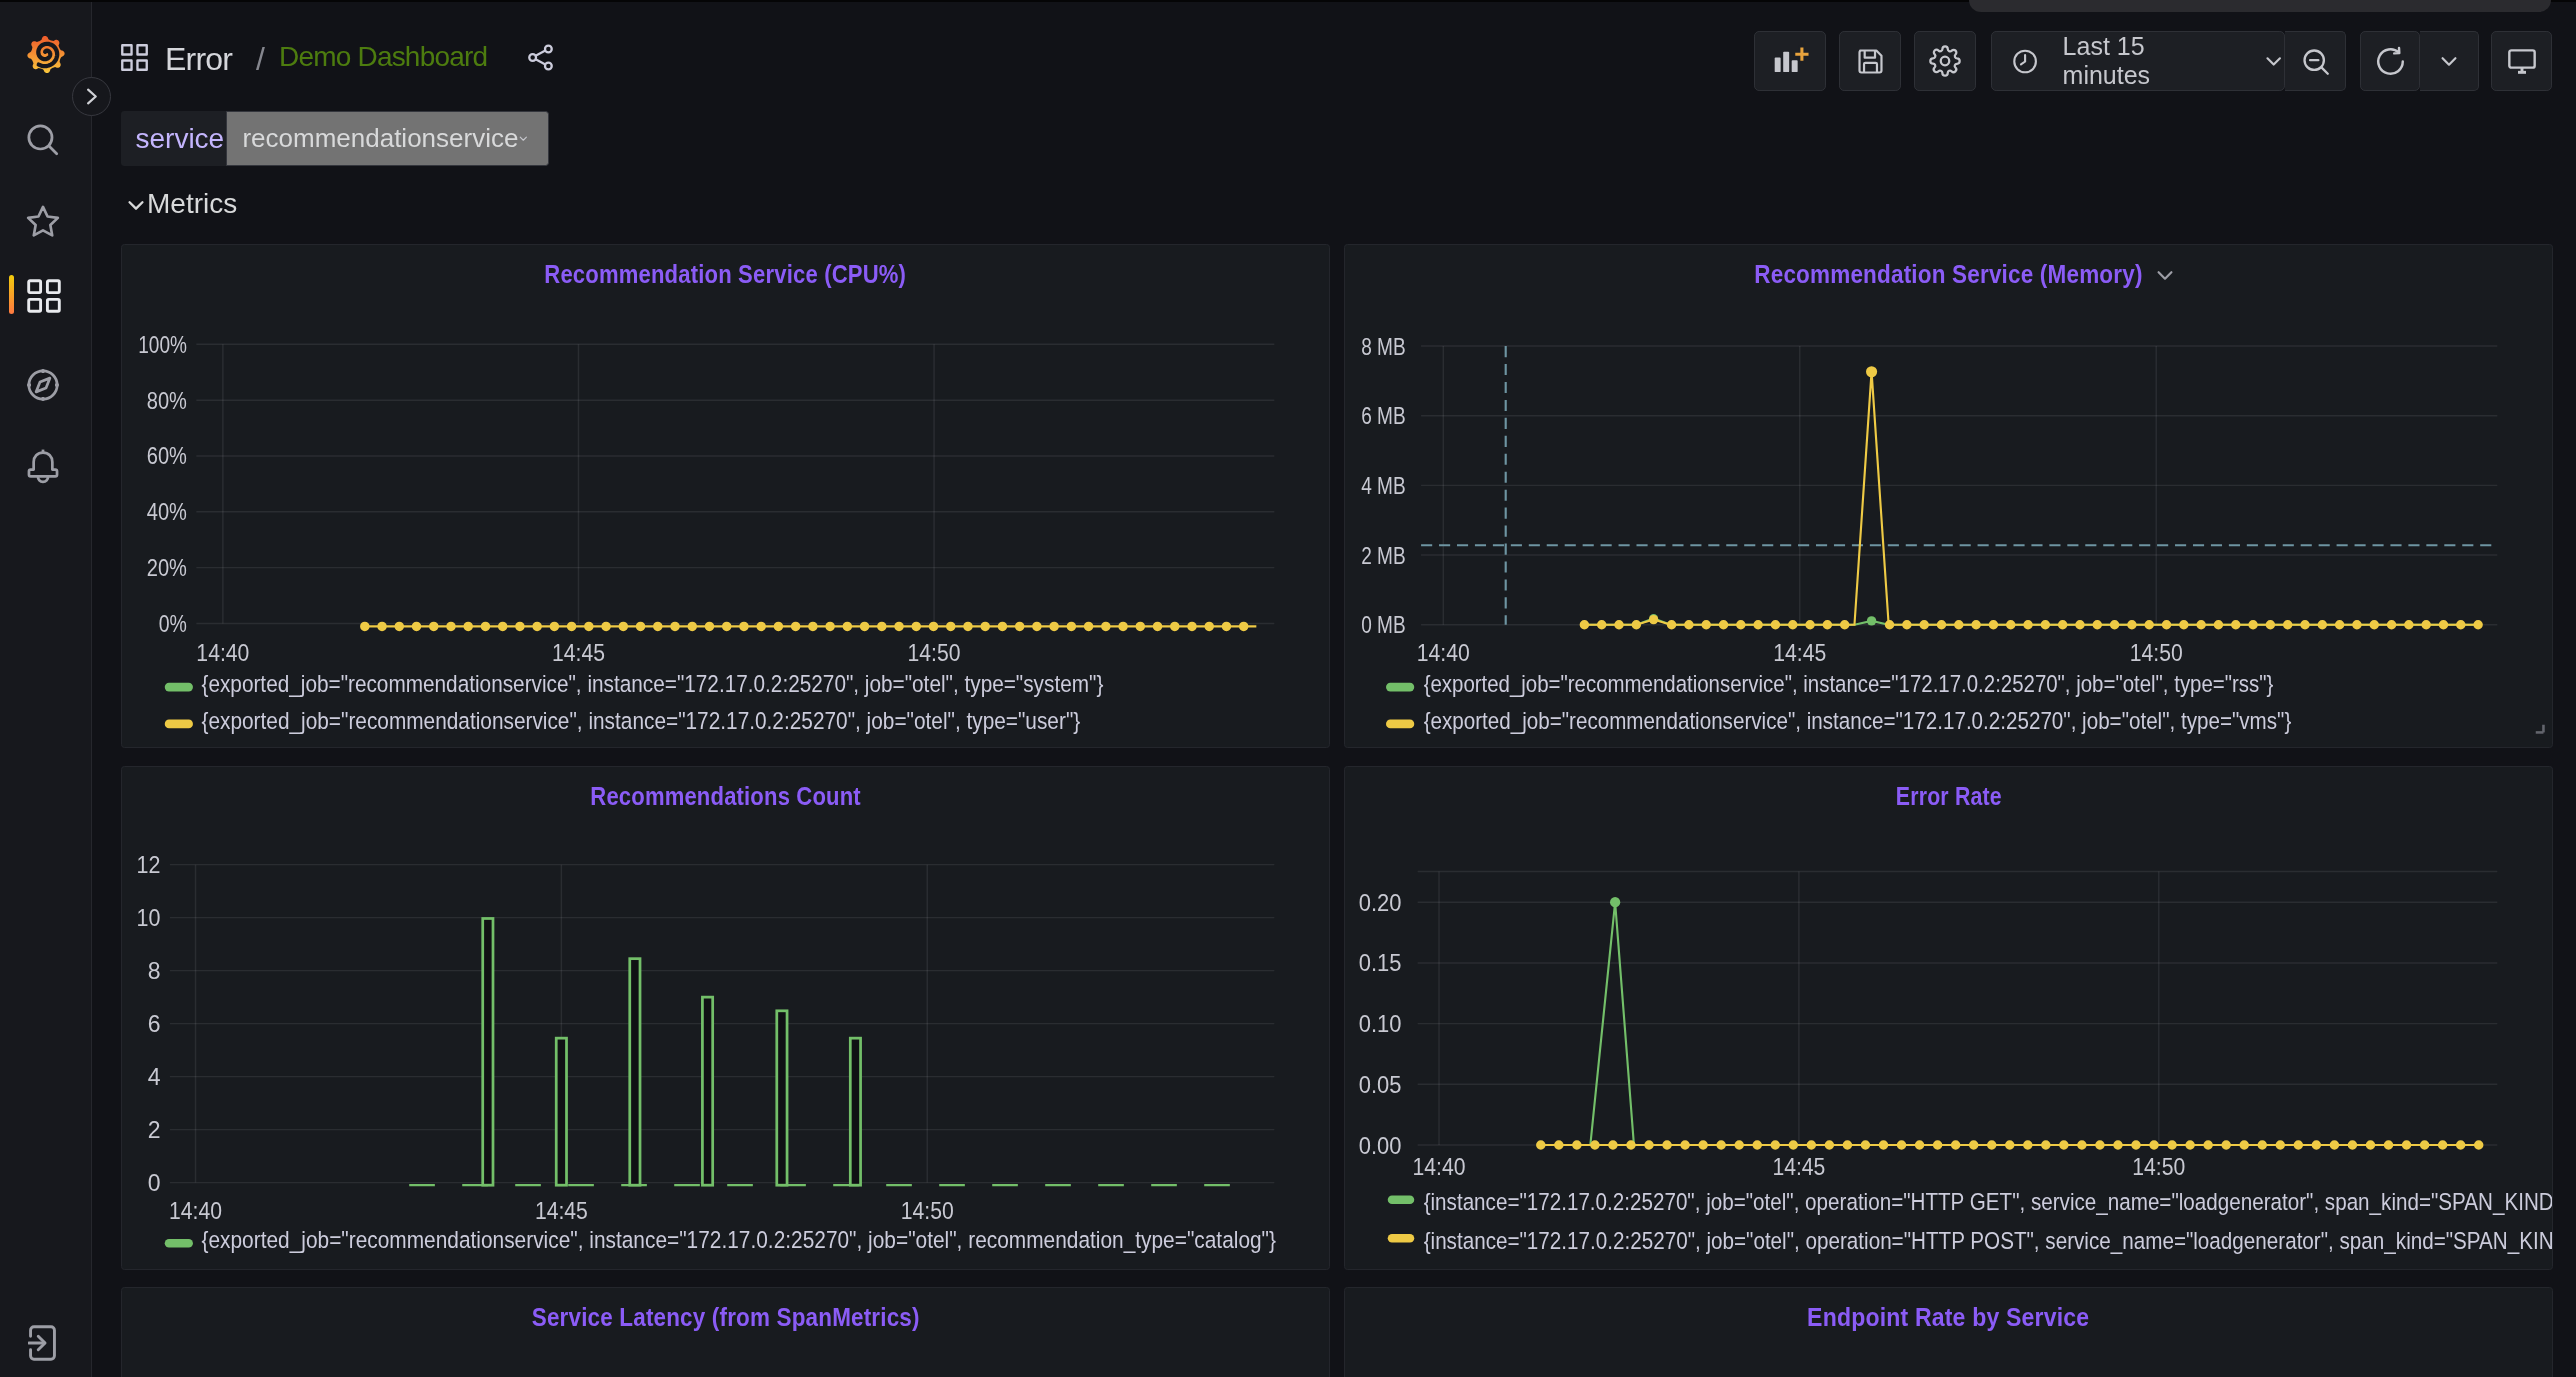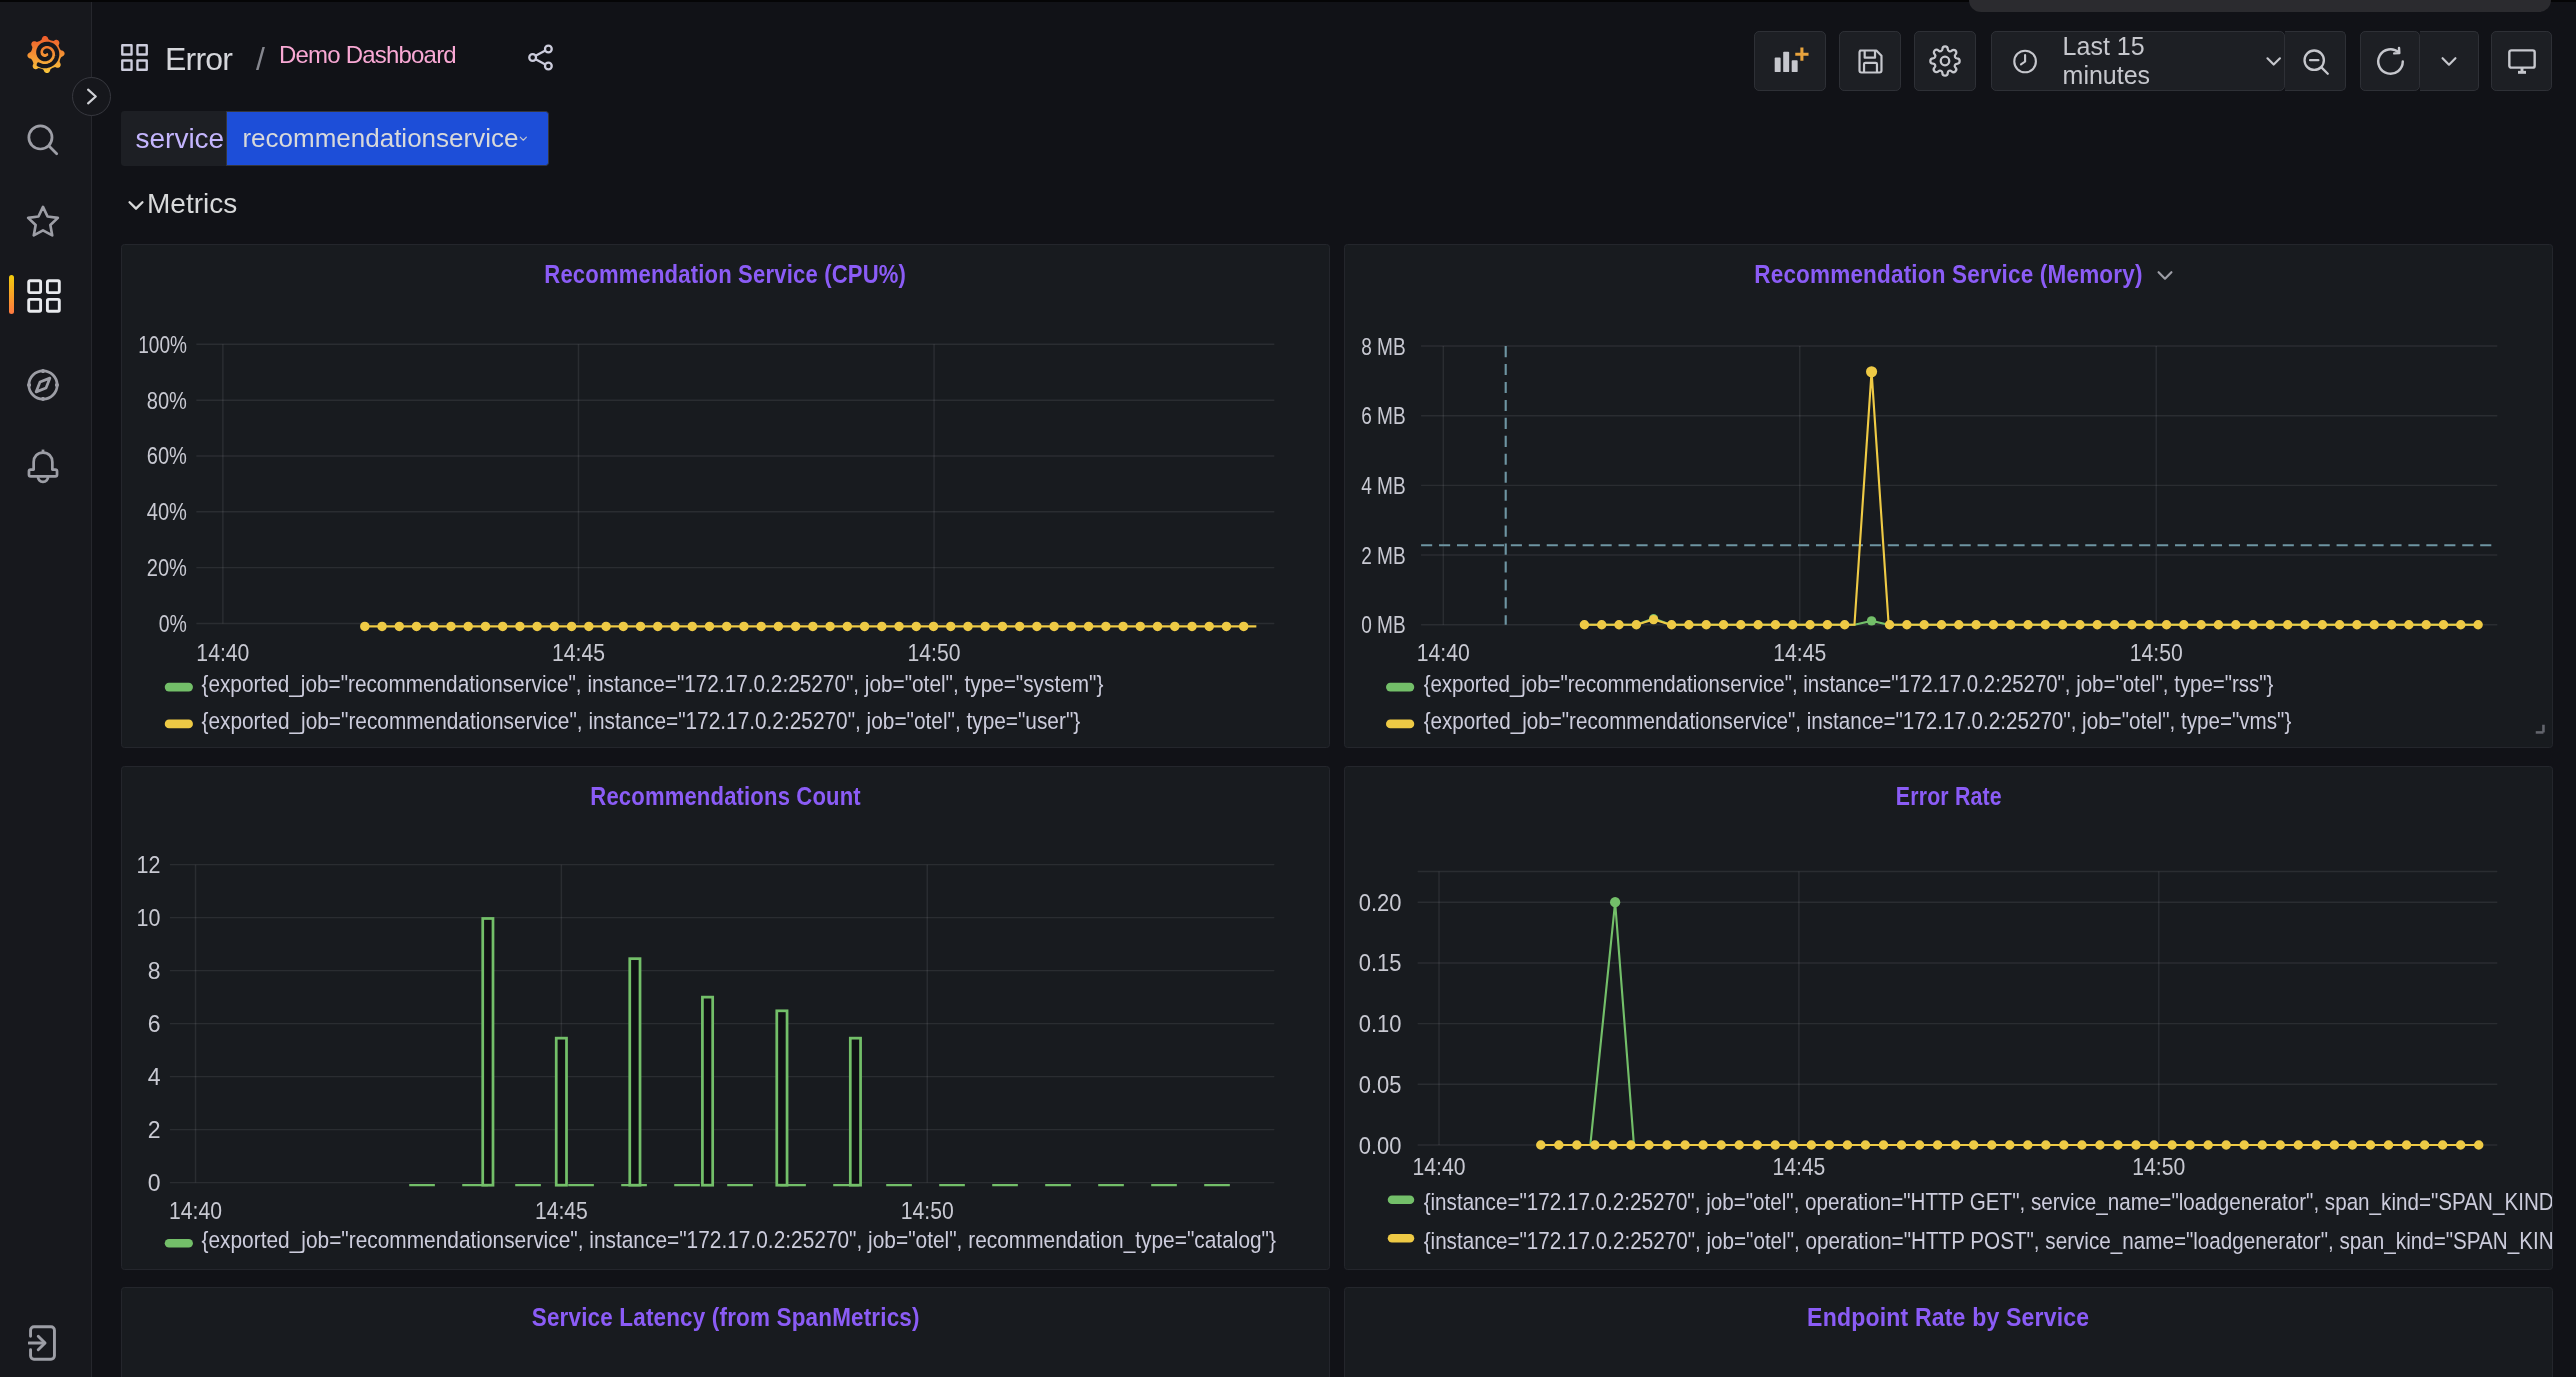--- a/index.html
+++ b/index.html
@@ -83,21 +83,21 @@
 </svg>
 
 <svg class="abs" style="left:121px; top:44px;" width="27" height="27" viewBox="0 0 32 32" fill="none" stroke="#ccccdc" stroke-width="2.8" stroke-linejoin="round">
   <rect x="1.5" y="1.5" width="11" height="11"></rect>
   <rect x="19.5" y="1.5" width="11" height="11"></rect>
   <rect x="1.5" y="19.5" width="11" height="11"></rect>
   <rect x="19.5" y="19.5" width="11" height="11"></rect>
 </svg>
 <div class="abs" style="left:165px; top:41px; font-size:32px; letter-spacing:-0.8px; color:#d5d6db; white-space:nowrap;">Error</div>
 <div class="abs" style="left:256px; top:41px; font-size:32px; color:#85868e;">/</div>
-<div class="abs" style="left:279px; top:41px; font-size:24px; letter-spacing:-0.8px; color:#f9a8d4; white-space:nowrap;">Demo Dashboard</div>
+<div class="abs" style="left:279px; top:41px; font-size:28px; letter-spacing:-0.8px; color:#4d7c0f; white-space:nowrap;">Demo Dashboard</div>
 <svg class="abs" style="left:526px; top:43px;" width="29" height="29" viewBox="0 0 24 24" fill="none" stroke="#ccccdc" stroke-width="1.9">
   <circle cx="18.5" cy="5" r="2.8"></circle>
   <circle cx="5.5" cy="12" r="2.8"></circle>
   <circle cx="18.5" cy="19" r="2.8"></circle>
   <line x1="8" y1="10.6" x2="16" y2="6.3"></line>
   <line x1="8" y1="13.4" x2="16" y2="17.7"></line>
 </svg>
 
 <div class="tbtn" style="left:1754px; width:72px;">
   <svg width="38" height="34" viewBox="0 0 44 40" fill="none">
@@ -153,21 +153,21 @@
     <rect x="2.5" y="4" width="19" height="13" rx="1.5"></rect>
     <line x1="9" y1="20.5" x2="15" y2="20.5" stroke-width="2.2"></line>
     <line x1="12" y1="17" x2="12" y2="20.5" stroke-width="2.2"></line>
   </svg>
 </div>
 
 <div class="abs" style="left:121px; top:111px; height:55px; background:#1d1f24; border-radius:3.4px 0 0 3.4px;
   display:flex; align-items:center; padding:0 14.5px;">
   <span style="font-size:28px; font-weight:400; color:#c4b5fd;">service</span>
 </div>
-<div class="abs" style="left:226px; top:111px; width:323px; height:55px; background:#1d4ed8;
+<div class="abs" style="left:226px; top:111px; width:323px; height:55px; background:#737373;
   border:1.7px solid #34363d; border-radius:0 3.4px 3.4px 0; display:flex; align-items:center; justify-content:space-between; padding:0 19px 0 15.4px;">
   <span style="font-size:26px; color:#d8d9da;">recommendationservice</span>
   <svg width="19" height="19" viewBox="0 0 24 24" fill="none" stroke="#c6c7cd" stroke-width="2.6" stroke-linecap="round" stroke-linejoin="round">
     <polyline points="5,9 12,16 19,9"></polyline>
   </svg>
 </div>
 
 <svg class="abs" style="left:125px; top:194px;" width="22" height="22" viewBox="0 0 24 24" fill="none" stroke="#d8d9da" stroke-width="2.6" stroke-linecap="round" stroke-linejoin="round">
   <polyline points="5,9 12,16 19,9"></polyline>
 </svg>

